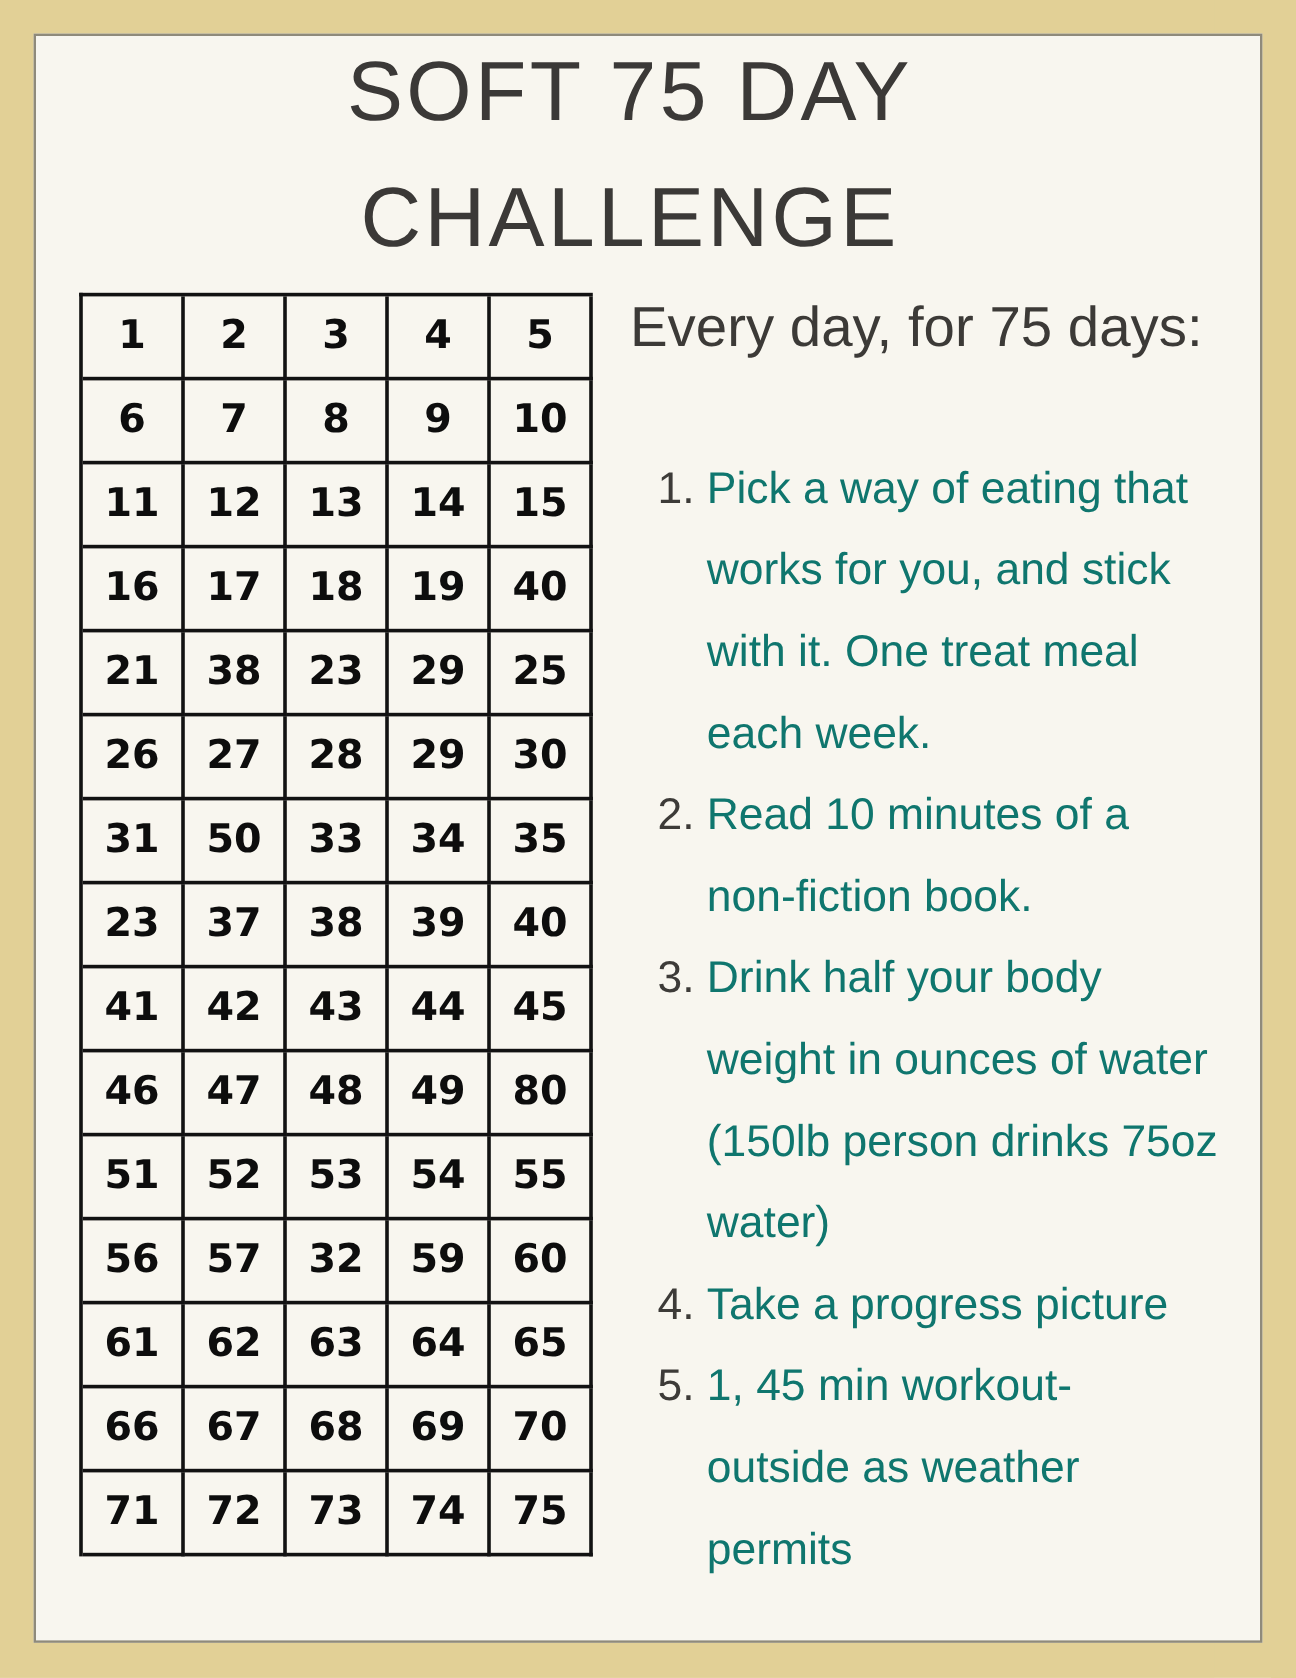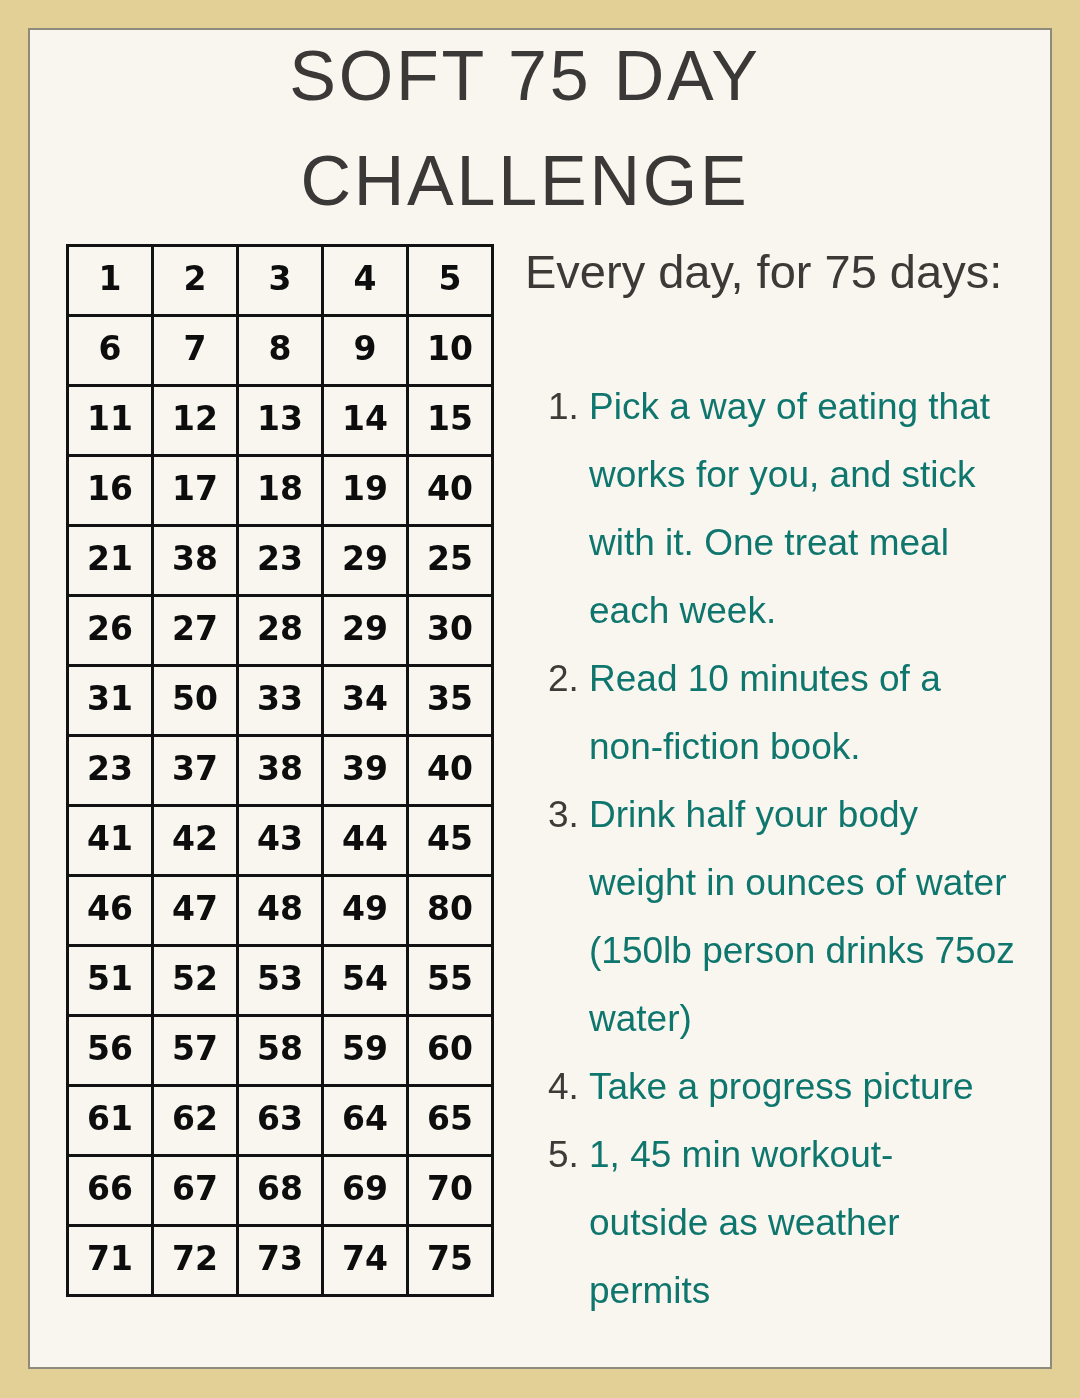--- a/index.html
+++ b/index.html
@@ -282,21 +282,21 @@
         <div class="cell">
           <span>55</span>
         </div>
         <div class="cell">
           <span>56</span>
         </div>
         <div class="cell">
           <span>57</span>
         </div>
         <div class="cell">
-          <span>58</span>
+          <span>32</span>
         </div>
         <div class="cell">
           <span>59</span>
         </div>
         <div class="cell">
           <span>60</span>
         </div>
         <div class="cell">
           <span>61</span>
         </div>

